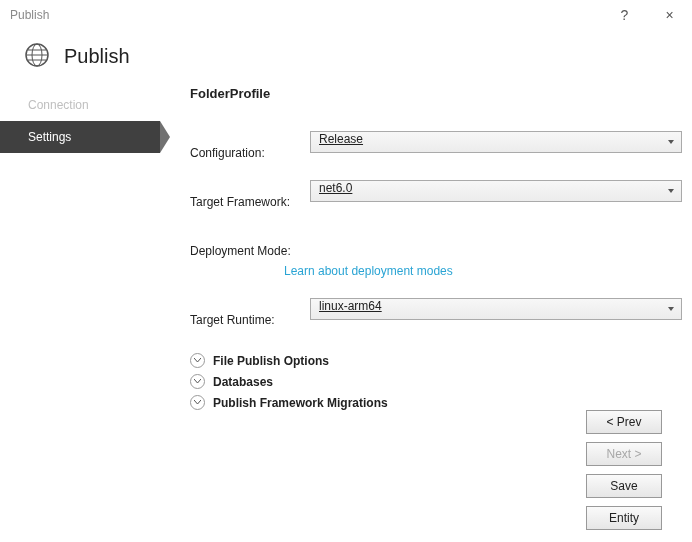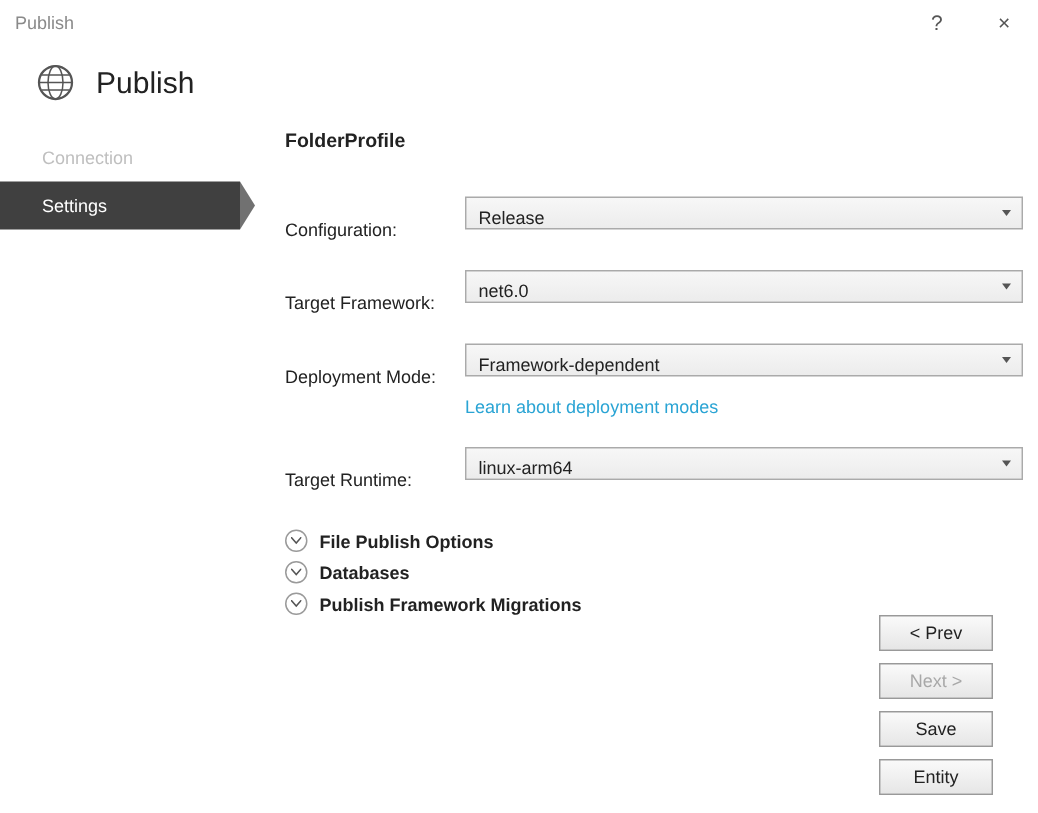--- a/index.html
+++ b/index.html
@@ -11,23 +11,23 @@
     .header h1 { font-size: 20px; font-weight: 400; color: #222; }
     .content { display: flex; }
     .sidebar { width: 160px; }
     .nav-item { height: 32px; display: flex; align-items: center; padding-left: 28px; font-size: 12px; color: #bfbfbf; position: relative; }
     .nav-item.active { background: #404040; color: #fff; font-weight: 400; }
     .nav-item.active::after { content: ""; position: absolute; right: -10px; top: 50%; transform: translateY(-50%); border-left: 10px solid #717171; border-top: 16px solid transparent; border-bottom: 16px solid transparent; }
     .main { flex: 1; padding: 0 10px 0 30px; }
     .profile-title { font-size: 13px; font-weight: 600; color: #222; margin-bottom: 22px; margin-top: -3px; }
     .row { display: flex; align-items: center; margin-bottom: 12px; }
     .row .label { width: 120px; font-size: 12px; color: #222; margin-top: 23px; }
-    .row .select { flex: 1; height: 22px; background: linear-gradient(#f7f7f7,#ececec); border: 1px solid #aaa; position: relative; display: flex; align-items: flex-end; padding: 0 20px 0 8px; color: #222; }
+    .row .select { flex: 1; height: 22px; background: linear-gradient(#f7f7f7,#ececec); border: 1px solid #aaa; position: relative; display: flex; align-items: flex-start; padding: 0 20px 0 8px; color: #222; text-decoration: underline; }
     .row .select::after { content: ""; position: absolute; right: 7px; top: 50%; transform: translateY(-50%); border-left: 3px solid transparent; border-right: 3px solid transparent; border-top: 4px solid #555; }
-    .link { color: #2aa4d4; font-size: 12px; margin-left: 120px; margin-top: -6px; margin-bottom: 12px; display: block; }
+    .link { color: #2aa4d4; font-size: 12px; margin-left: 94px; margin-top: -6px; margin-bottom: 12px; display: block; }
     .expander { display: flex; align-items: center; gap: 8px; margin: 6px 0; }
     .exp-icon { width: 15px; height: 15px; border-radius: 50%; border: 1px solid #9a9a9a; display: flex; align-items: center; justify-content: center; }
     .exp-icon svg { display: block; }
     .expander .lbl { font-size: 12px; font-weight: 600; color: #222; }
     .footer { position: absolute; bottom: 12px; right: 30px; display: flex; gap: 8px; flex-direction: column; }
     .footer button { width: 76px; height: 24px; font-size: 12px; border: 1px solid #999; background: linear-gradient(#fafafa,#e6e6e6); color: #222; }
     .footer button.disabled { color: #a8a8a8; }
     .globe { width: 26px; height: 26px; }
   </style>
 </head>
@@ -77,23 +77,20 @@
         </div>
     </div>
     <div class="row">
       <div class="label">Target Framework:</div>
       <div class="select">
           <span>net6.0</span>
         </div>
     </div>
     <div class="row">
       <div class="label">Deployment Mode:</div>
-      <div class="select">
-          <span>Framework-dependent</span>
-        </div>
     </div>
     <a class="link">Learn about deployment modes</a>
     <div class="row">
       <div class="label">Target Runtime:</div>
       <div class="select">
           <span>linux-arm64</span>
         </div>
     </div>
 
     <div style="height:8px"></div>

